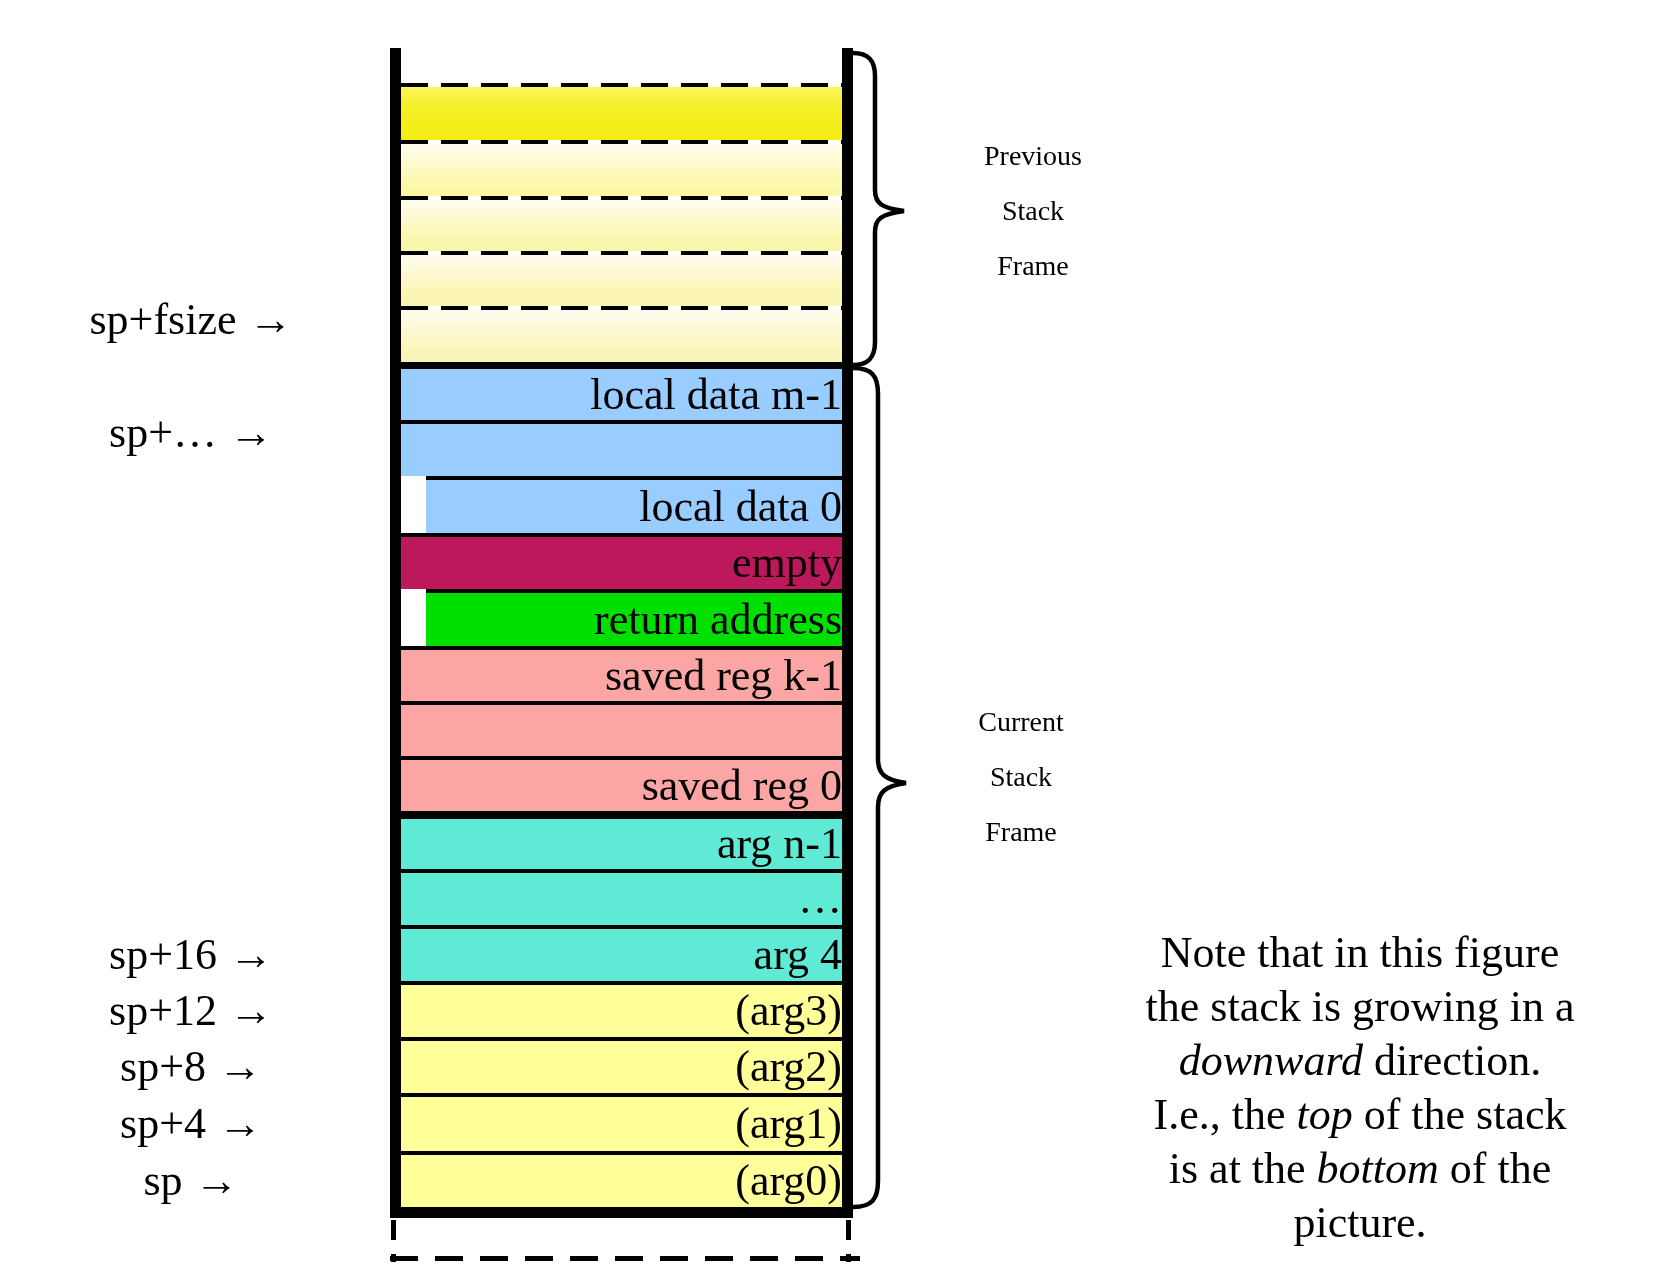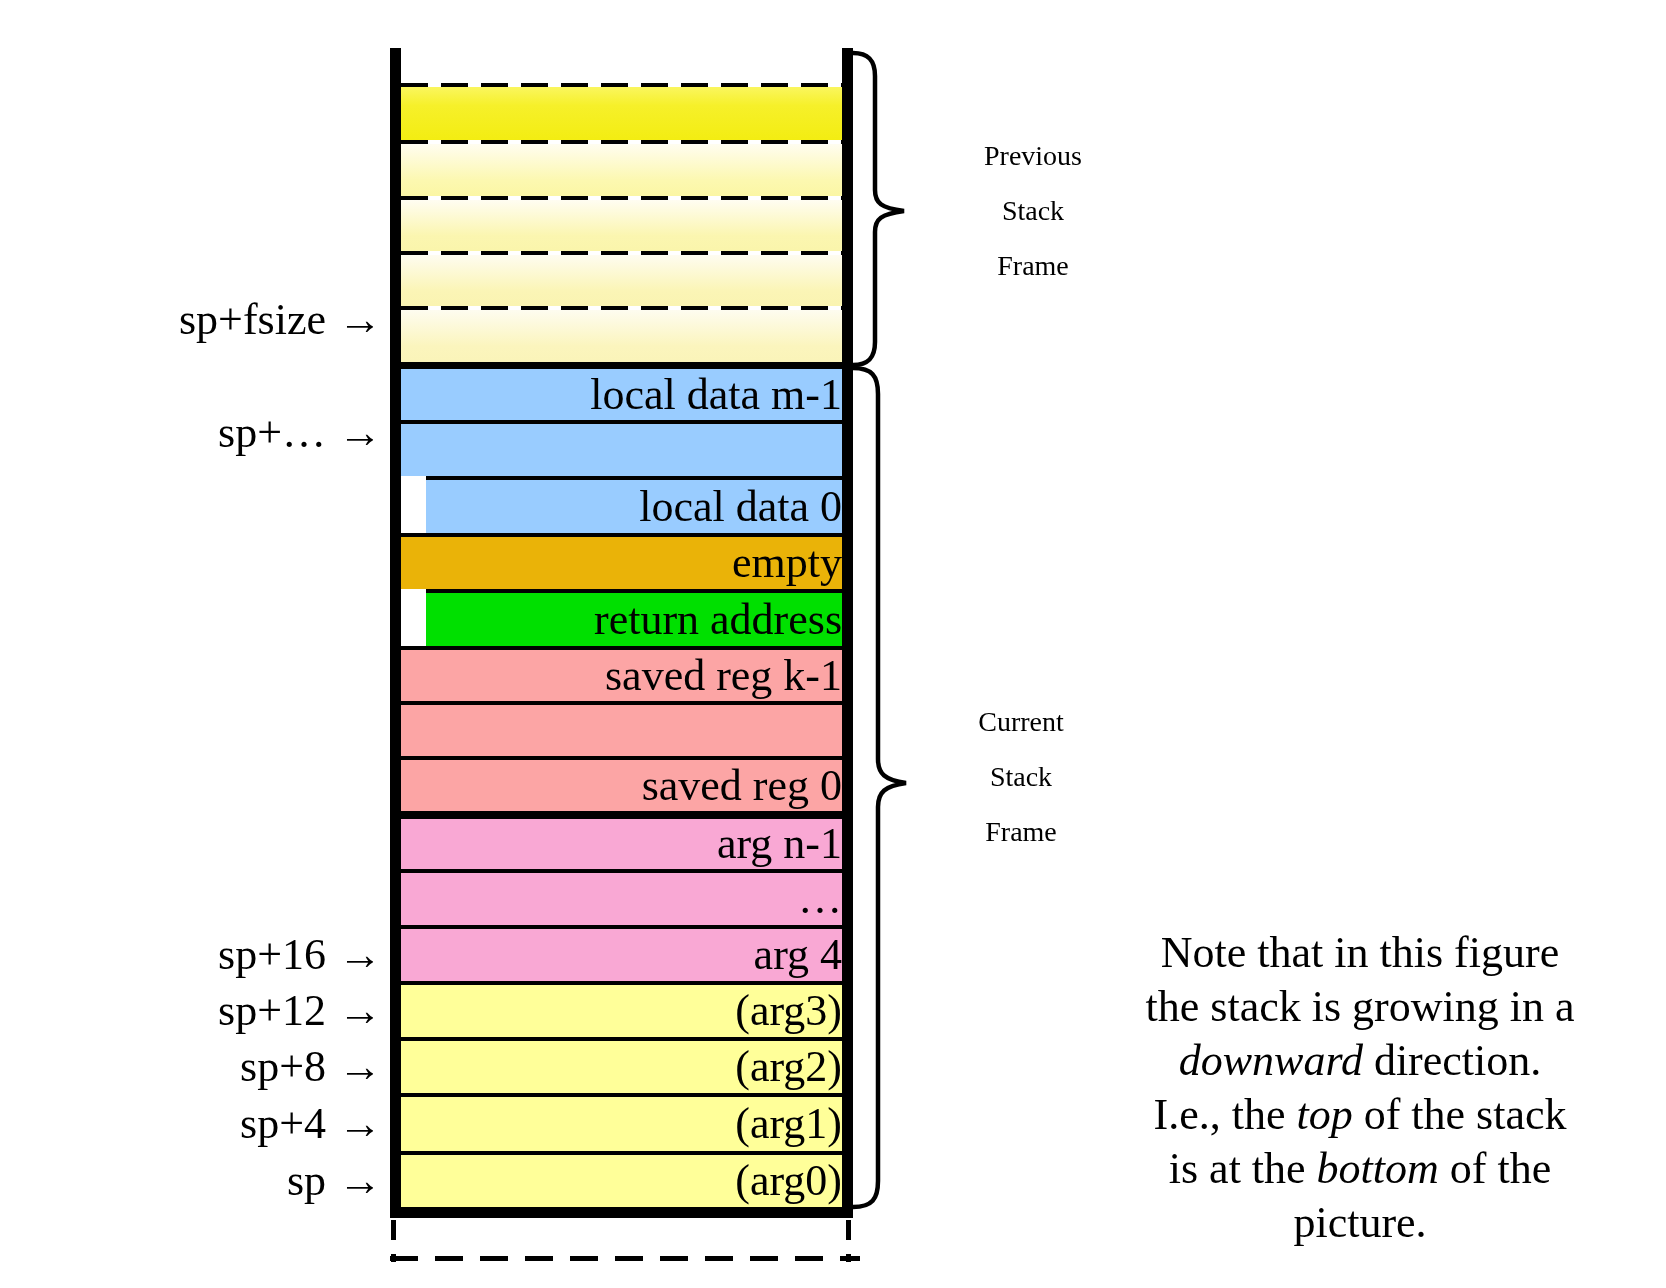--- a/index.html
+++ b/index.html
@@ -28,41 +28,41 @@
     white-space:nowrap;overflow:visible;
   }
   .row.first{border-top:none;}
   .row.thick-top{border-top-width:8px;}
   .h50{height:50px;line-height:50px;}
   .h51{height:51px;line-height:51px;}
   .h52{height:52px;line-height:52px;}
   .h53{height:53px;line-height:53px;margin-left:25px;}
   .h54{height:54px;line-height:54px;}
   .c-blue{background:#99ccff;}
-  .c-gray{background:#eab308;}
+  .c-gray{background:#be185d;}
   .c-green{background:#00e000;}
   .c-mint{background:#fca5a5;}
-  .c-yellow{background:#f9a8d4;padding-left:30px;}
+  .c-yellow{background:#5eead4;padding-left:30px;}
   .c-pale{background:#ffff99;}
 
   
   .dash-v{
     position:absolute;width:5px;height:42px;top:1220px;
     background:repeating-linear-gradient(180deg,#000 0 20px,transparent 20px 34px);
   }
   #dash-v-left{left:391px;}
   #dash-v-right{left:846px;}
   #dash-bottom{
     position:absolute;left:390px;top:1256px;width:470px;height:5px;
     background:repeating-linear-gradient(90deg,#000 0 28px,transparent 28px 45px);
   }
 
   
   .sp-label{
-    position:absolute;left:0;width:382px;text-align:right;
+    position:absolute;left:0;width:382px;text-align:center;
     font-size:44px;line-height:50px;white-space:nowrap;
   }
   .sp-label .arr{margin-left:12px;}
 
   
   .brace-svg{position:absolute;}
   .side-label{
     position:absolute;width:210px;text-align:center;
     font-size:28px;line-height:55px;
   }

